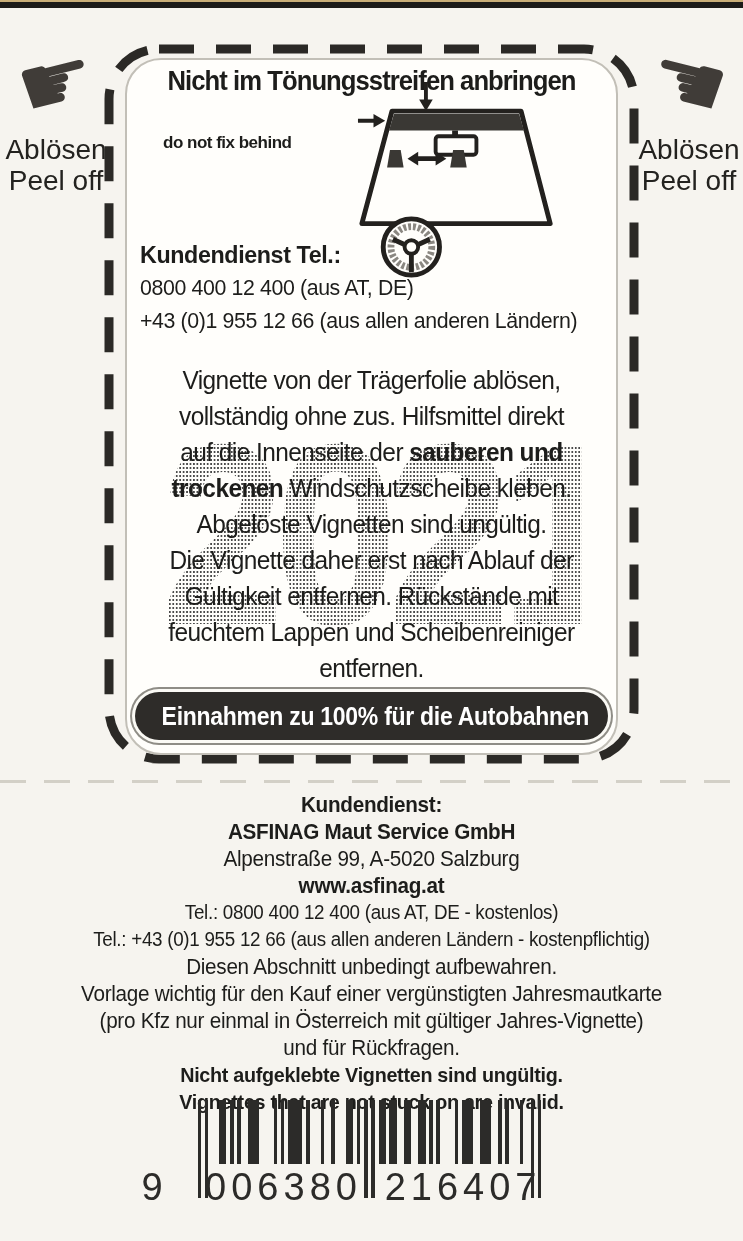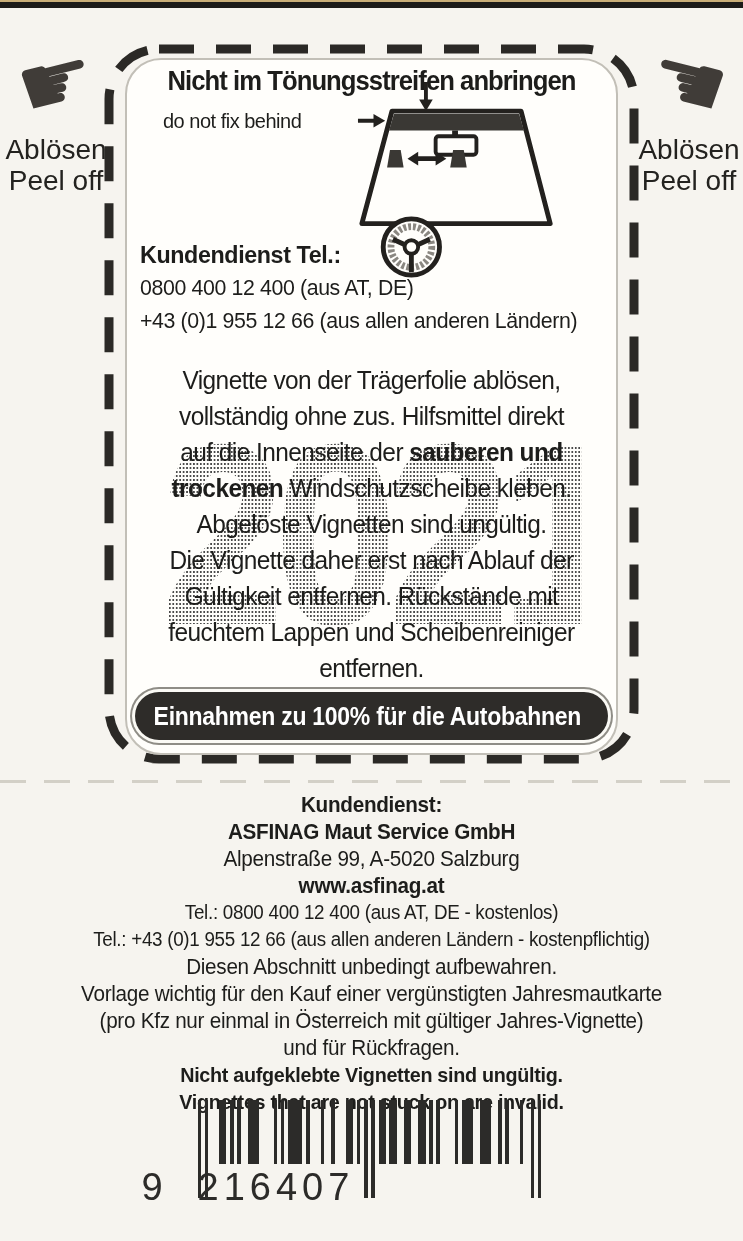--- a/index.html
+++ b/index.html
@@ -15,37 +15,37 @@
   .peel-left .hand{transform:rotate(-14deg);}
   .peel-right .hand{transform:rotate(14deg);}
   .peel-label{font-size:28px;line-height:31px;font-weight:500;color:#23221f;}
   
   .sticker-zone{position:absolute;left:103px;top:40px;width:537px;height:728px;}
   .dash-border{position:absolute;left:0;top:0;width:537px;height:728px;}
   .sticker-inner{position:absolute;left:22px;right:22px;top:18px;bottom:13px;
        background:#fffefb;border:2px solid #c2bfb7;border-radius:36px;overflow:hidden;}
   .heading{position:absolute;top:6px;left:0;right:0;text-align:center;
        font-size:27px;font-weight:bold;letter-spacing:-1px;transform:scaleX(.95);}
-  .en-warning{position:absolute;top:44px;left:36px;font-size:20px;font-weight:normal;
+  .en-warning{position:absolute;top:65px;left:36px;font-size:17px;font-weight:bold;
        line-height:35px;letter-spacing:-.5px;}
   .windshield{position:absolute;left:226px;top:20px;width:208px;height:200px;}
   .service{position:absolute;top:178px;left:13px;font-size:22px;line-height:33px;
        letter-spacing:-.4px;transform:scaleX(.97);transform-origin:left top;white-space:nowrap;}
   .service .svc-label{font-weight:bold;font-size:24px;}
   .watermark{position:absolute;top:346px;left:0;right:0;text-align:center;z-index:0;
        font-size:258px;line-height:1;font-weight:bold;letter-spacing:-12px;
        transform:scaleX(.86);color:rgba(110,110,110,.55);}
   @supports ((-webkit-background-clip:text) or (background-clip:text)){
     .watermark{background-image:radial-gradient(circle,#4a4a4a 1.05px,rgba(0,0,0,0) 1.15px);
        background-size:4px 4px;-webkit-background-clip:text;background-clip:text;color:transparent;}
   }
   .instructions{position:absolute;top:302px;left:0;right:0;z-index:1;text-align:center;
        font-size:26px;line-height:36px;letter-spacing:-.6px;transform:scaleX(.94);}
   .banner{position:absolute;left:8px;right:8px;top:632px;height:48px;z-index:2;
-       background:#2e2c29;border-radius:26px;display:flex;align-items:center;justify-content:flex-start;
+       background:#2e2c29;border-radius:26px;display:flex;align-items:center;justify-content:flex-end;
        box-shadow:0 0 0 3px #fbfaf5,0 0 0 5px #ب;box-shadow:0 0 0 3px #fbfaf5,0 0 0 5px #8f8d86;}
   .banner span{color:#ffffff;font-size:25px;font-weight:bold;letter-spacing:-.3px;
        transform:scaleX(.92);white-space:nowrap;}
   
   .perforation{position:absolute;left:0;top:780px;width:743px;height:3px;
        background:repeating-linear-gradient(90deg,#d3d0c7 0 26px,rgba(0,0,0,0) 26px 44px);}
   .footer{position:absolute;top:791px;left:0;width:743px;text-align:center;
        transform:scaleX(.94);letter-spacing:-.3px;}
   .footer div{line-height:27px;}
   .f-b23{font-size:22px;font-weight:bold;}
@@ -57,21 +57,21 @@
   
   .barcode{position:absolute;top:1100px;left:0;width:743px;}
   .bc-wrap{position:relative;width:460px;margin:0 auto;transform:translateX(-14px);height:118px;}
   .bars{position:absolute;left:70px;top:0;width:344px;height:64px;}
   .bars div{position:absolute;top:0;height:100%;background:#2c2b29;}
   .bars div.g{height:calc(100% + 34px);}
   .bdigits{position:absolute;top:66px;left:0;width:100%;display:flex;justify-content:flex-start;
        font-size:38px;letter-spacing:5px;color:#2c2b29;}
   .bdigits .d9{width:70px;text-align:left;padding-left:14px;box-sizing:border-box;}
   .bdigits .dl{width:172px;text-align:center;}
-  .bdigits .dr{width:172px;text-align:left;}
+  .bdigits .dr{width:172px;text-align:right;}
 </style>
 </head>
 <body>
 
 <div class="top-strip"></div>
 
 <div class="peel peel-left">
   <div class="hand">☛</div>
   <div class="peel-label">Ablösen</div>
   <div class="peel-label">Peel off</div>
@@ -202,16 +202,17 @@
         <div class="" style="left:264.26px;width:10.86px"></div>
         <div class="" style="left:282.36px;width:10.86px"></div>
         <div class="" style="left:300.46px;width:3.62px"></div>
         <div class="" style="left:307.70px;width:3.62px"></div>
         <div class="" style="left:322.18px;width:3.62px"></div>
         <div class="g" style="left:333.04px;width:3.62px"></div>
         <div class="g" style="left:340.28px;width:3.62px"></div>
       </div>
     <div class="bdigits">
       <span class="d9">9</span>
+      <span class="dl">006380</span>
       <span class="dr">216407</span>
     </div>
   </div>
 </div>
 
 </body></html>

